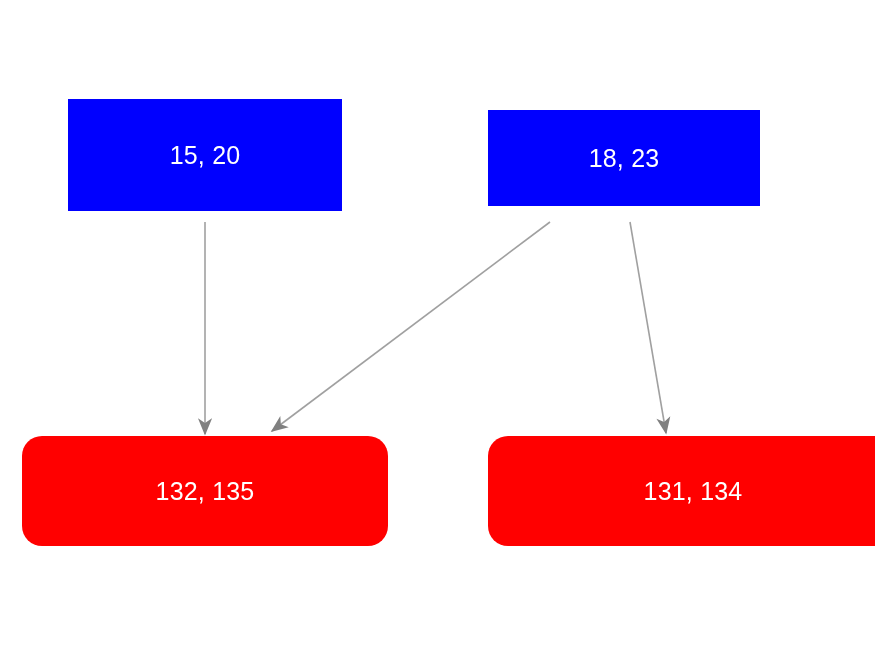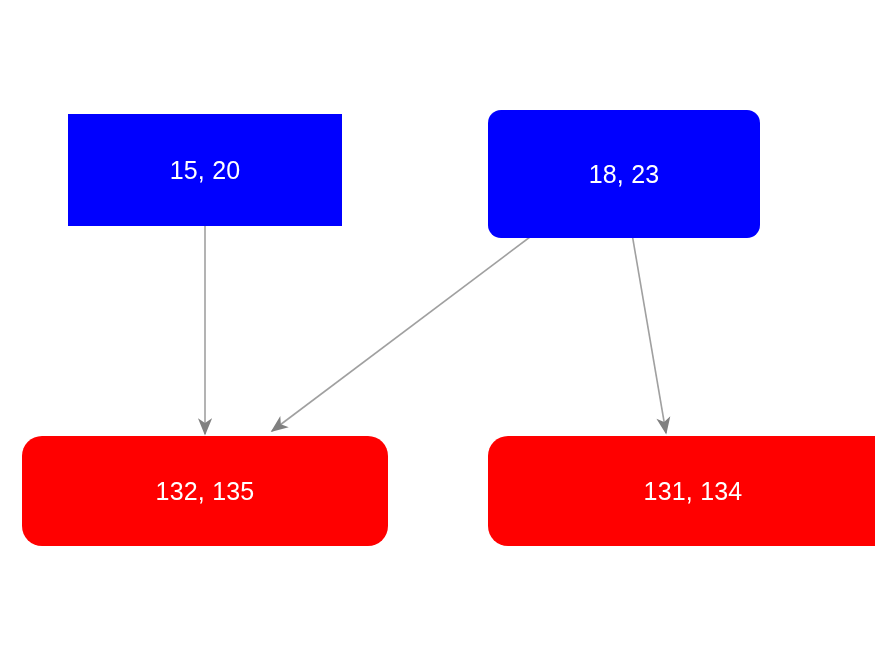--- a/index.html
+++ b/index.html
@@ -42,22 +42,22 @@
     pointer-events: none;
   }
   .node-source {
     background: #0000ff;
   }
   .node-target {
     background: #ff0000;
     border-radius: 20px;
   }
   
-  #node-0 { left: 68px;  top: 114px; width: 274px; height: 112px; }
-  #node-1 { left: 488px; top: 110px; width: 272px; height: 128px; border-radius: 13px; }
+  #node-0 { left: 68px;  top: 99px; width: 274px; height: 112px; }
+  #node-1 { left: 488px; top: 110px; width: 272px; height: 96px; }
   #node-2 { left: 22px;  top: 436px; width: 366px; height: 110px; }
   #node-3 { left: 488px; top: 436px; width: 410px; height: 110px; }
 </style>
 </head>
 <body>
 
 <div id="canvas" style="background: rgb(255, 255, 255);">
 
   <svg id="edge-layer" viewBox="0 0 875 656" width="875" height="656" xmlns="http://www.w3.org/2000/svg">
     <defs>

